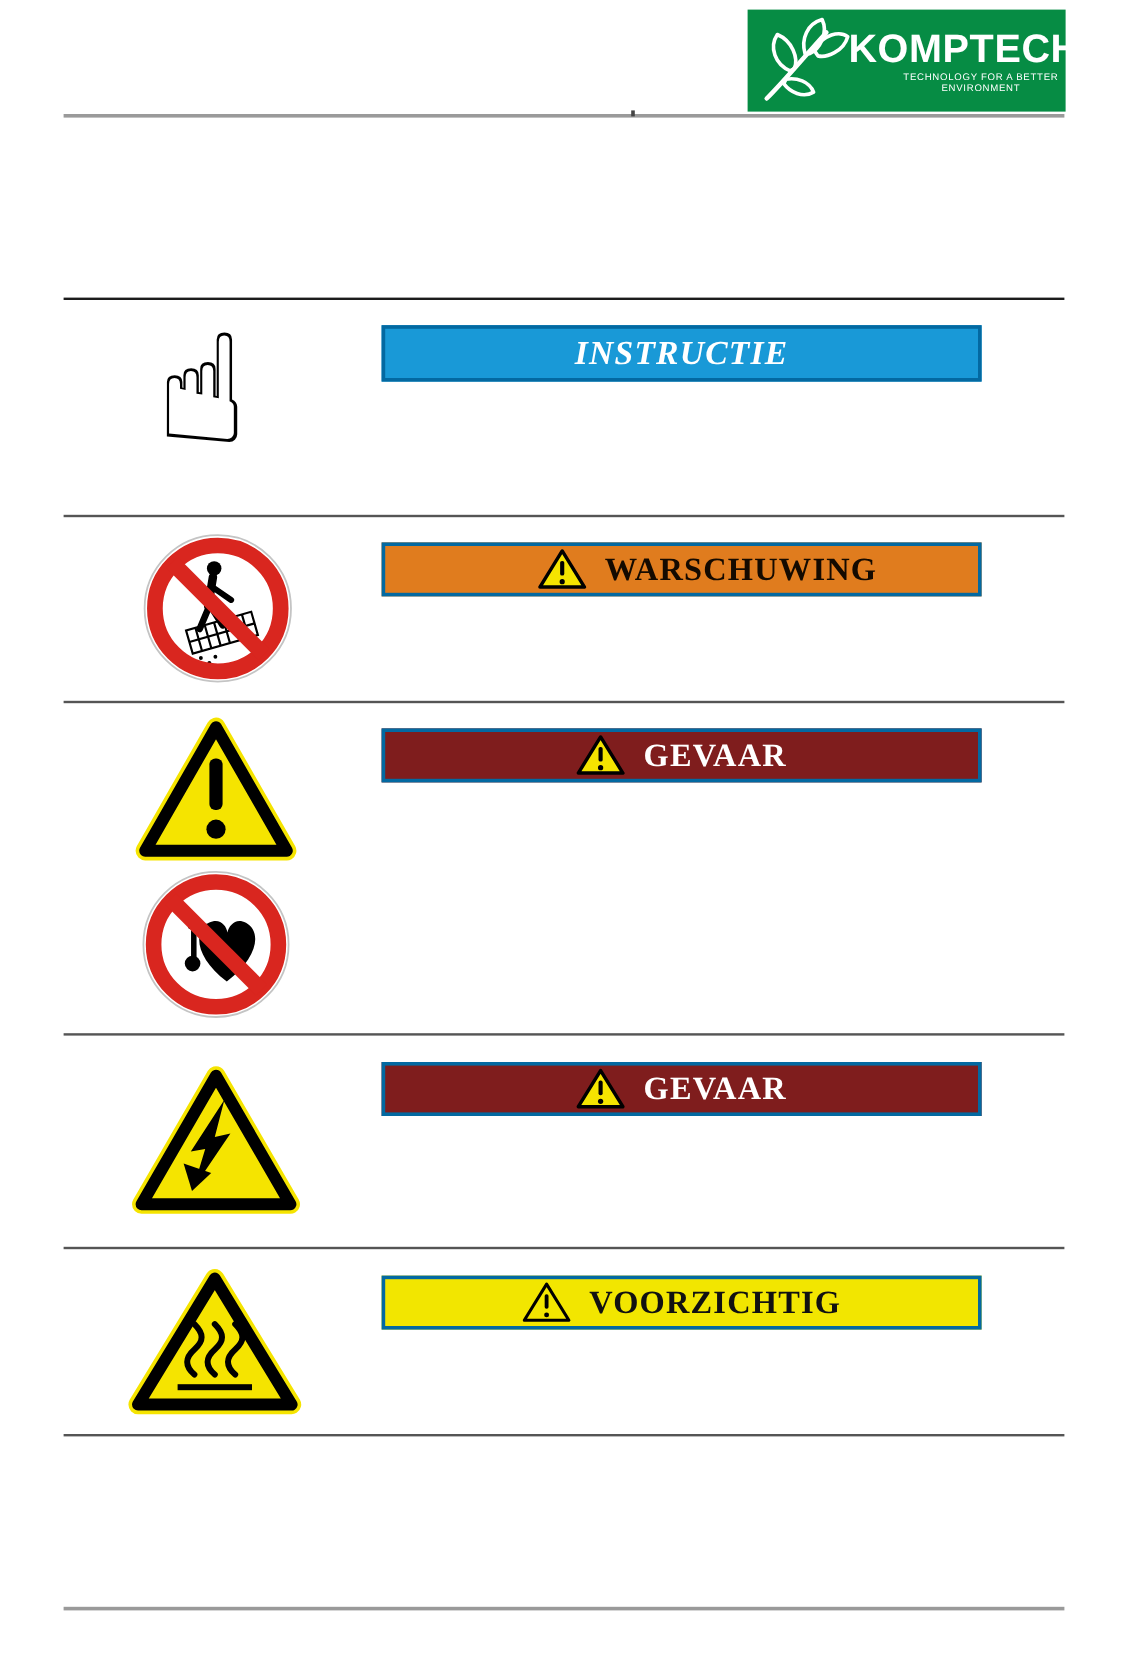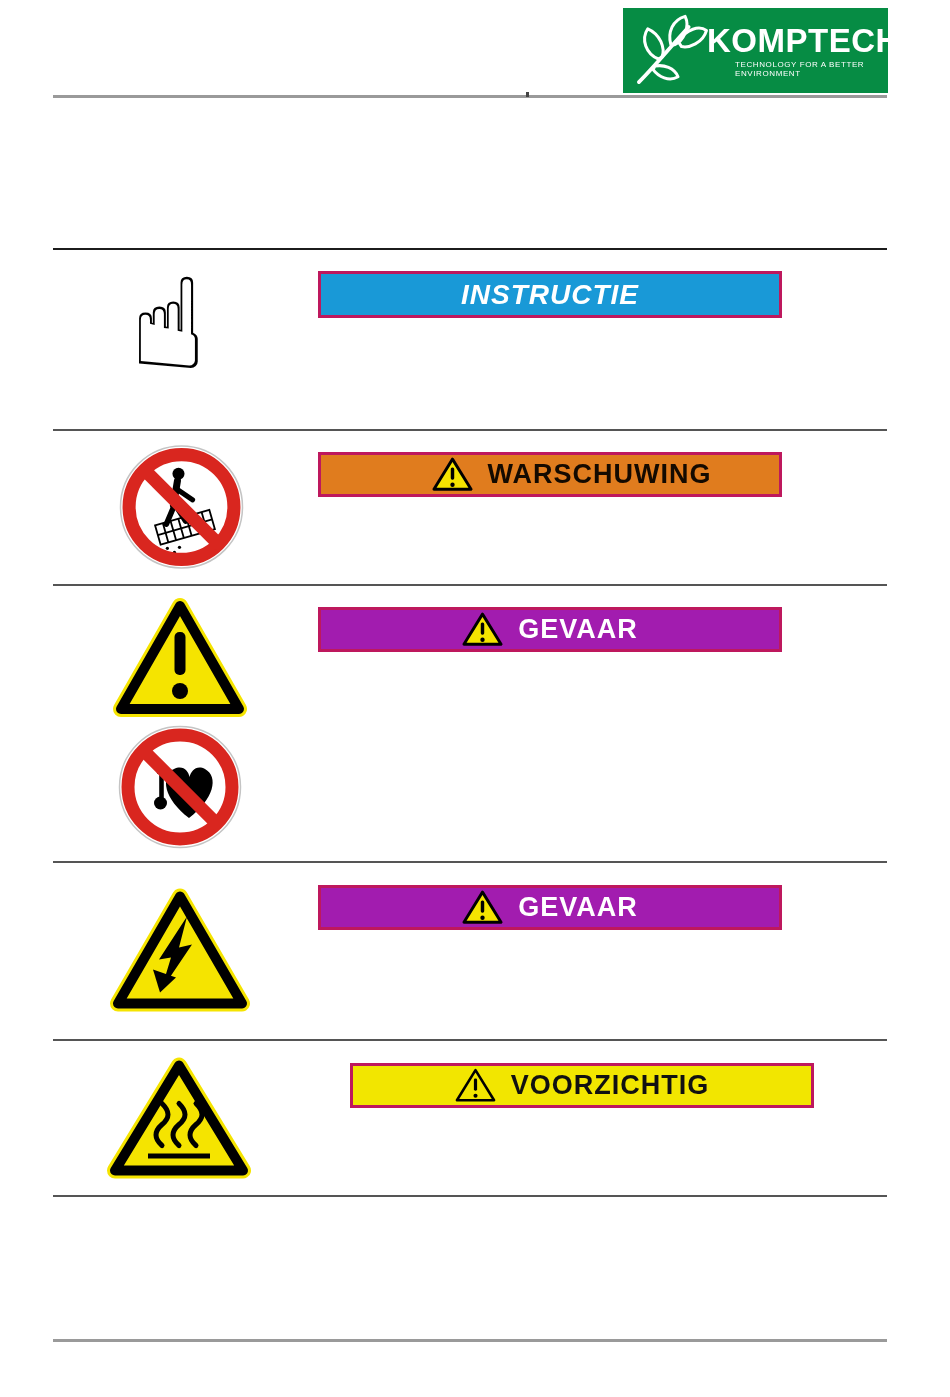--- a/index.html
+++ b/index.html
@@ -1,18 +1,18 @@
 <!DOCTYPE html>
 <html><head>
 <meta charset="utf-8">
 <style>
   html,body{margin:0;padding:0;background:#e9e9e9;}
   #page{
     position:relative;width:950px;height:1397px;background:#ffffff;
-    font-family:"Liberation Sans",sans-serif;overflow:hidden;margin:0 auto;
+    font-family:"Liberation Sans",sans-serif;overflow:hidden;margin:0 auto;text-align:center;
   }
   
   #logo{
     position:absolute;left:623px;top:8px;width:265px;height:85px;
     background:#068C44;display:flex;align-items:center;padding:0;box-sizing:border-box;
   }
   #logo .leaf{width:86px;height:80px;margin-left:4px;flex:0 0 auto;}
   #logo .logo-text{display:flex;flex-direction:column;margin-left:-6px;}
   #logo .logo-name{
     color:#fff;font-weight:bold;font-size:33px;letter-spacing:0.5px;line-height:1;
@@ -22,28 +22,28 @@
     color:#fff;font-weight:normal;font-size:8px;letter-spacing:0.6px;margin-top:3px;margin-left:28px;
   }
   
   .rule{position:absolute;left:53px;width:834px;}
   .rule.gray{height:3px;background:#9a9a9a;}
   .rule.black{height:2px;background:#1c1c1c;}
   .rule.dark{height:2px;background:#555;}
   .center-tick{position:absolute;left:526px;top:92px;width:3px;height:5px;background:#444;}
   
   .banner{
-    position:absolute;left:318px;width:464px;height:45px;border:3px solid #be185d;
+    position:absolute;left:318px;width:500px;height:45px;border:3px solid #0369a1;
     box-sizing:border-box;display:flex;align-items:center;justify-content:center;gap:15px;
-    font-weight:bold;font-size:27px;letter-spacing:1px;
+    font-weight:bold;font-size:27px;letter-spacing:1px;font-family:Liberation Serif, serif;
   }
   .banner.instructie{background:#1999D7;color:#ffffff;font-style:italic;font-size:28px;}
   .banner.warschuwing{background:#E07C1E;color:#140a00;padding-left:43px;}
-  .banner.gevaar{background:#a21caf;color:#ffffff;}
-  .banner.voorzichtig{background:#F2E600;color:#111111;margin-left:32px;}
+  .banner.gevaar{background:#7f1d1d;color:#ffffff;}
+  .banner.voorzichtig{background:#F2E600;color:#111111;}
   .banner svg{flex:0 0 auto;display:block;}
   
   .icon-abs{position:absolute;}
   .hand-glyph{
     font-family:"DejaVu Sans",sans-serif;font-size:126px;line-height:1;color:#000;
     position:absolute;left:130px;top:262px;
   }
 </style>
 </head>
 <body>

